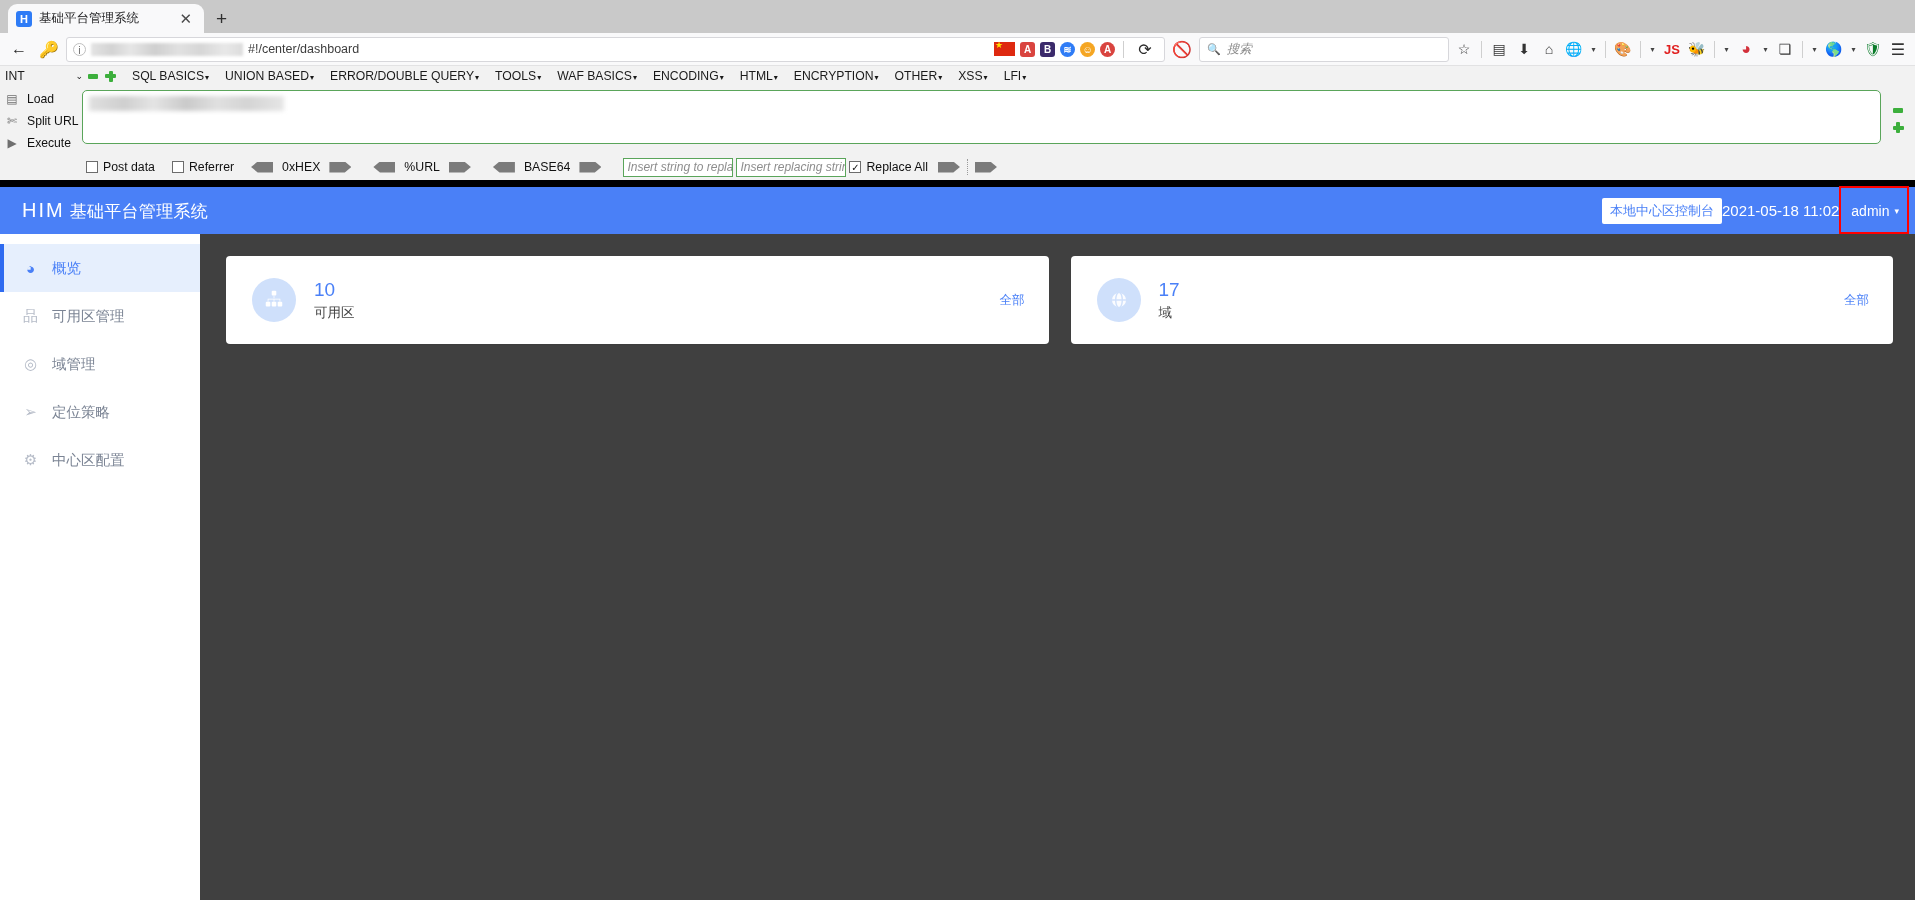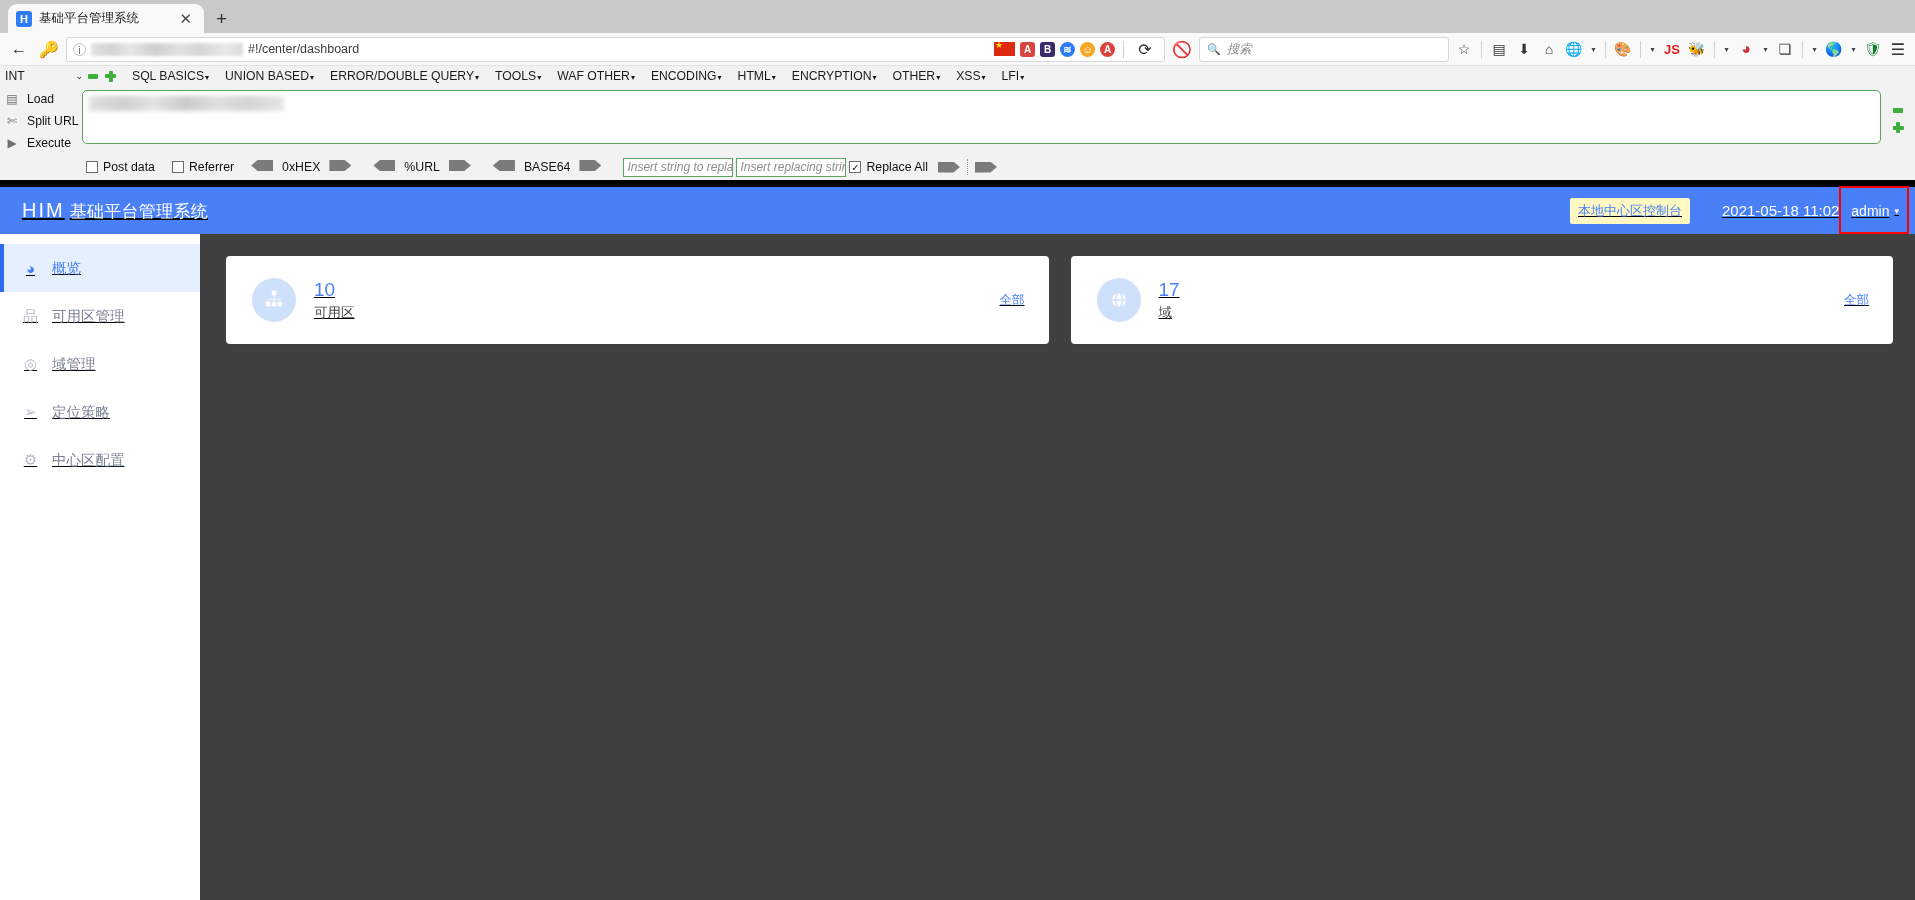--- a/index.html
+++ b/index.html
@@ -112,42 +112,42 @@
 
   .hb-opts { display: flex; align-items: center; gap: 0; height: 26px; padding-left: 86px; font-size: 12.3px; color: #111;}
   .chk { width: 12px; height: 12px; border: 1px solid #6c6c6c; background: #fff; display: inline-flex;
     align-items: center; justify-content: center; font-size: 10px; color: #111; margin-right: 5px; }
   .opt-item { display: flex; align-items: center; margin-right: 17px; }
   .arrow-l, .arrow-r {
     width: 22px; height: 11px; background: #7b7b7b; position: relative; display: inline-block;
   }
   .arrow-l { clip-path: polygon(0 50%, 30% 0, 100% 0, 100% 100%, 30% 100%); }
   .arrow-r { clip-path: polygon(0 0, 70% 0, 100% 50%, 70% 100%, 0 100%); }
-  .codec { display: flex; align-items: flex-start; gap: 9px; margin-right: 22px; }
+  .codec { display: flex; align-items: center; gap: 9px; margin-right: 22px; }
   .codec .lbl { font-size: 12.3px; }
   .hb-input {
     height: 19px; width: 110px; border: 1px solid #5aa55a; background: #fff;
     font-size: 12px; font-style: italic; color: #8d8d8d; display: flex; align-items: center;
     padding: 0 3px; margin-right: 3px; overflow: hidden; white-space: nowrap;
   }
   .dotted-sep { width: 1px; height: 16px; border-left: 1px dotted #9a9a9a; margin: 0 7px; }
 
   
-  .app { flex: 1; display: flex; flex-direction: column; min-height: 0; text-decoration: underline; }
+  .app { flex: 1; display: flex; flex-direction: column; min-height: 0; }
   .app-header {
     height: 47px; background: #4a80f7; display: flex; align-items: center;
     padding: 0 0 0 22px; flex: 0 0 47px; position: relative;
   }
   .brand { color: #fff; font-size: 20px; letter-spacing: .3px; }
   .brand .b1 { font-weight: 300; letter-spacing: 2px; }
   .brand .b2 { font-size: 17px; margin-left: 5px; }
   .header-right { margin-left: auto; display: flex; align-items: center; gap: 0; padding-right: 6px; }
   .console-btn {
-    background: #fef9c3; color: #4a80f7; font-size: 13px; padding: 4px 8px; border-radius: 2px;
-    margin-right: 32px; white-space: nowrap;
+    background: #ffffff; color: #4a80f7; font-size: 13px; padding: 4px 8px; border-radius: 2px;
+    margin-right: 0; white-space: nowrap;
   }
   .header-date { color: #fff; font-size: 15px; white-space: nowrap; }
   .userbox {
     display: flex; align-items: center; gap: 5px; color: #fff; font-size: 14px;
     padding: 6px 10px 6px 12px; position: relative;
   }
   .user-highlight {
     position: absolute; left: 0; top: -11px; width: 100%; height: 48px;
     border: 2.5px solid #ff0000; pointer-events: none;
   }
@@ -256,21 +256,21 @@
         <span style="font-size:9px">⌄</span>
       </div>
       <div class="hb-pm">
         <div class="pm-minus"></div>
         <div class="pm-plus"></div>
       </div>
       <div class="hb-mi"><span>SQL BASICS</span><span class="ar">▾</span></div>
       <div class="hb-mi"><span>UNION BASED</span><span class="ar">▾</span></div>
       <div class="hb-mi"><span>ERROR/DOUBLE QUERY</span><span class="ar">▾</span></div>
       <div class="hb-mi"><span>TOOLS</span><span class="ar">▾</span></div>
-      <div class="hb-mi"><span>WAF OTHER</span><span class="ar">▾</span></div>
+      <div class="hb-mi"><span>WAF BASICS</span><span class="ar">▾</span></div>
       <div class="hb-mi"><span>ENCODING</span><span class="ar">▾</span></div>
       <div class="hb-mi"><span>HTML</span><span class="ar">▾</span></div>
       <div class="hb-mi"><span>ENCRYPTION</span><span class="ar">▾</span></div>
       <div class="hb-mi"><span>OTHER</span><span class="ar">▾</span></div>
       <div class="hb-mi"><span>XSS</span><span class="ar">▾</span></div>
       <div class="hb-mi"><span>LFI</span><span class="ar">▾</span></div>
     </div>
 
     <div class="hb-body">
       <div class="hb-actions">

